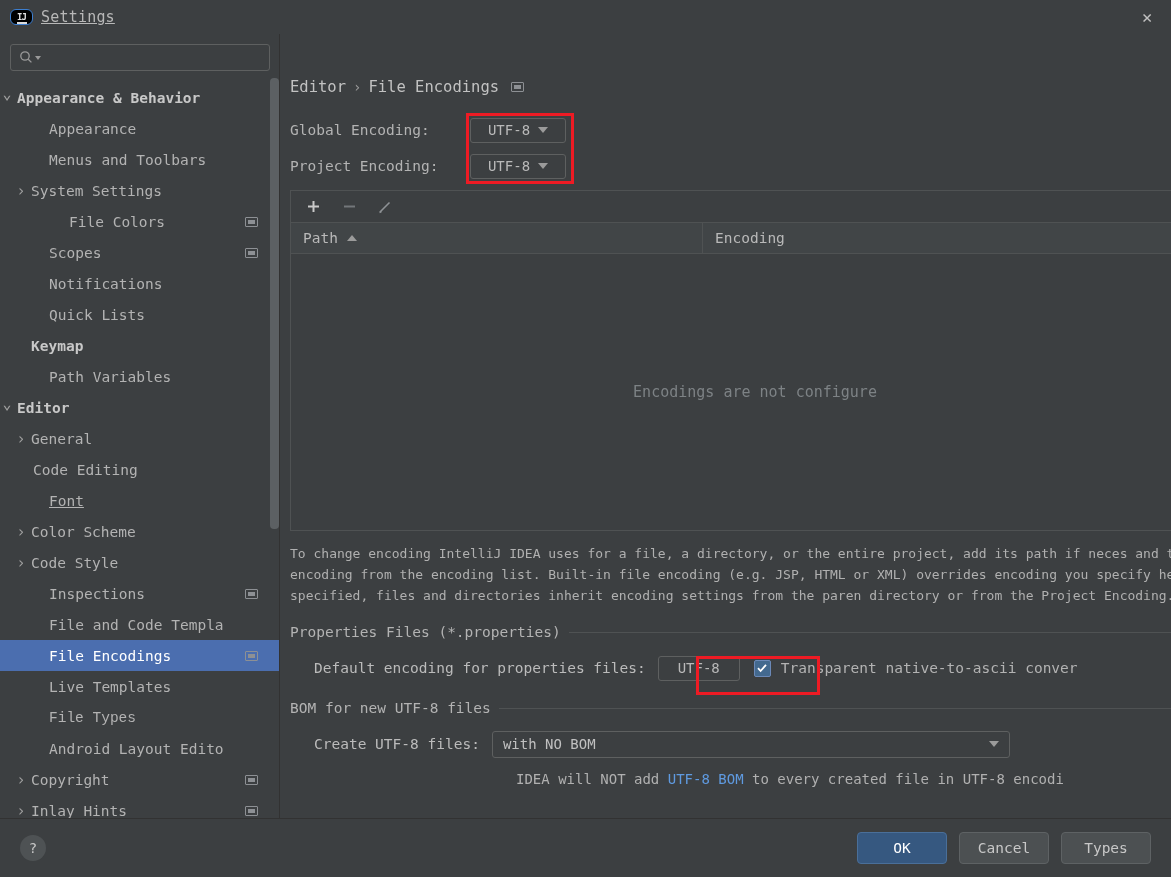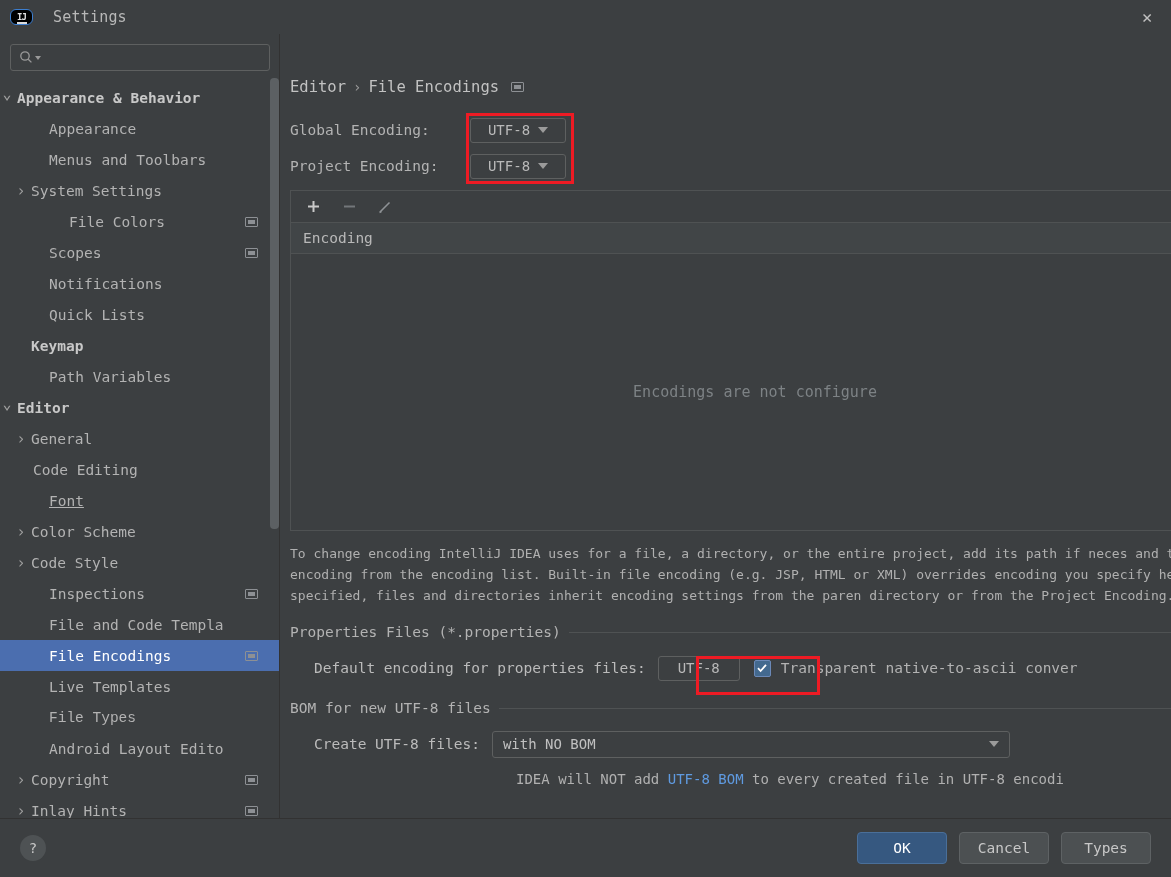--- a/index.html
+++ b/index.html
@@ -48,24 +48,25 @@
     line-height: 1;
     box-sizing: border-box;
   }
   .app-icon .ij-underline {
     position: absolute;
     width: 10px; height: 2px;
     background: #dcdcdc;
     margin-top: 11px;
   }
   .title-text {
-    margin-left: 20px;
+    margin-left: 8px;
     font-size: 15px;
     color: #b8b8b8;
     letter-spacing: 0.2px;
+    text-decoration: underline;
   }
   .close-btn {
     position: absolute;
     right: 12px;
     top: 5px;
     width: 24px; height: 24px;
     display: flex;
     align-items: center;
     justify-content: center;
     color: #c0c0c0;
@@ -616,20 +617,24 @@
               </svg>
             </div>
             <div class="tb-btn">
               <svg width="16" height="16" viewBox="0 0 16 16">
                 <line x1="3" y1="13" x2="12.5" y2="3.5" stroke="#8e9295" stroke-width="1.6"></line>
                 <line x1="2.5" y1="13.5" x2="4.5" y2="12.7" stroke="#8e9295" stroke-width="1.4"></line>
               </svg>
             </div>
           </div>
           <div class="table-head">
+            <div class="th path">
+              <span>Path</span>
+              <span class="sort-arrow"></span>
+            </div>
             <div class="th enc">
               <span>Encoding</span>
             </div>
           </div>
           <div class="table-body">
             <span class="table-empty-text">Encodings are not configure</span>
           </div>
         </div>
 
         <div class="desc">To change encoding IntelliJ IDEA uses for a file, a directory, or the entire project, add its path if neces and then select encoding from the encoding list. Built-in file encoding (e.g. JSP, HTML or XML) overrides encoding you specify here. If not specified, files and directories inherit encoding settings from the paren directory or from the Project Encoding.</div>

